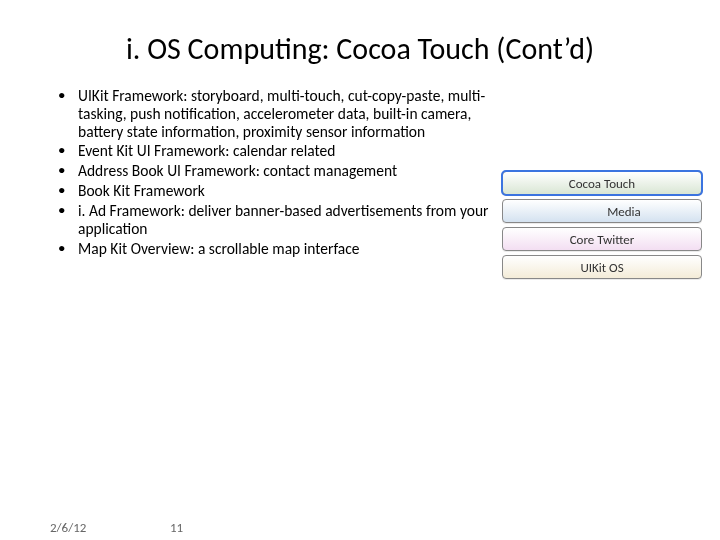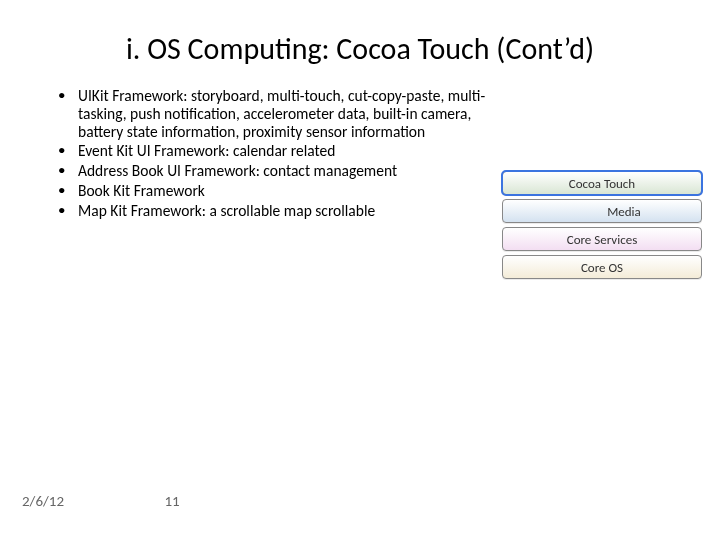--- a/index.html
+++ b/index.html
@@ -62,52 +62,53 @@
     justify-content: center;
     color: #333;
     box-shadow: 0 1px 0 rgba(0,0,0,0.08);
   }
   .layer.highlight {
     outline: 2px solid #3b74e0;
     outline-offset: -1px;
   }
   .footer {
     position: absolute;
-    bottom: 30px;
+    bottom: 5px;
     left: 0;
     width: 100%;
     display: flex;
     align-items: center;
-    font-size: 15px;
+    font-size: 13px;
     color: #666;
-    padding: 0 22px;
+    padding: 0 50px;
   }
   .footer .date { width: 120px; }
   .footer .course { flex: 1; text-align: center; line-height: 1.2; }
-  .footer .page { width: 60px; text-align: center; }
+  .footer .page { width: 60px; text-align: left; }
 </style>
 </head>
 <body>
 
 <div class="title">i. OS Computing: Cocoa Touch (Cont’d)</div>
 
 <div class="body-row">
   <div class="bullets">
     <ul id="bullet-ul">
         <li>UIKit Framework: storyboard, multi-touch, cut-copy-paste, multi-tasking, push notification, accelerometer data, built-in camera, battery state information, proximity sensor information</li>
         <li>Event Kit UI Framework: calendar related</li>
         <li>Address Book UI Framework: contact management</li>
         <li>Book Kit Framework</li>
-        <li>Map Kit Framework: a scrollable map scrollable</li>
+        <li>i. Ad Framework: deliver banner-based advertisements from your application</li>
+        <li>Map Kit Overview: a scrollable map interface</li>
       </ul>
   </div>
   <div class="diagram" id="diagram">
       <div class="layer highlight" style="background: linear-gradient(rgb(255, 255, 255), rgb(217, 230, 212));">Cocoa Touch</div>
       <div class="layer" style="background: linear-gradient(rgb(255, 255, 255), rgb(212, 226, 240)); padding-left: 44px;">Media</div>
-      <div class="layer" style="background: linear-gradient(rgb(255, 255, 255), rgb(243, 222, 242));">Core Services</div>
-      <div class="layer" style="background: linear-gradient(rgb(255, 255, 255), rgb(244, 236, 216));">Core OS</div>
+      <div class="layer" style="background: linear-gradient(rgb(255, 255, 255), rgb(243, 222, 242));">Core Twitter</div>
+      <div class="layer" style="background: linear-gradient(rgb(255, 255, 255), rgb(244, 236, 216));">UIKit OS</div>
     </div>
 </div>
 
 <div class="footer">
   <div class="date">2/6/12</div>
   <div class="page">11</div>
 </div>
 
 </body></html>

